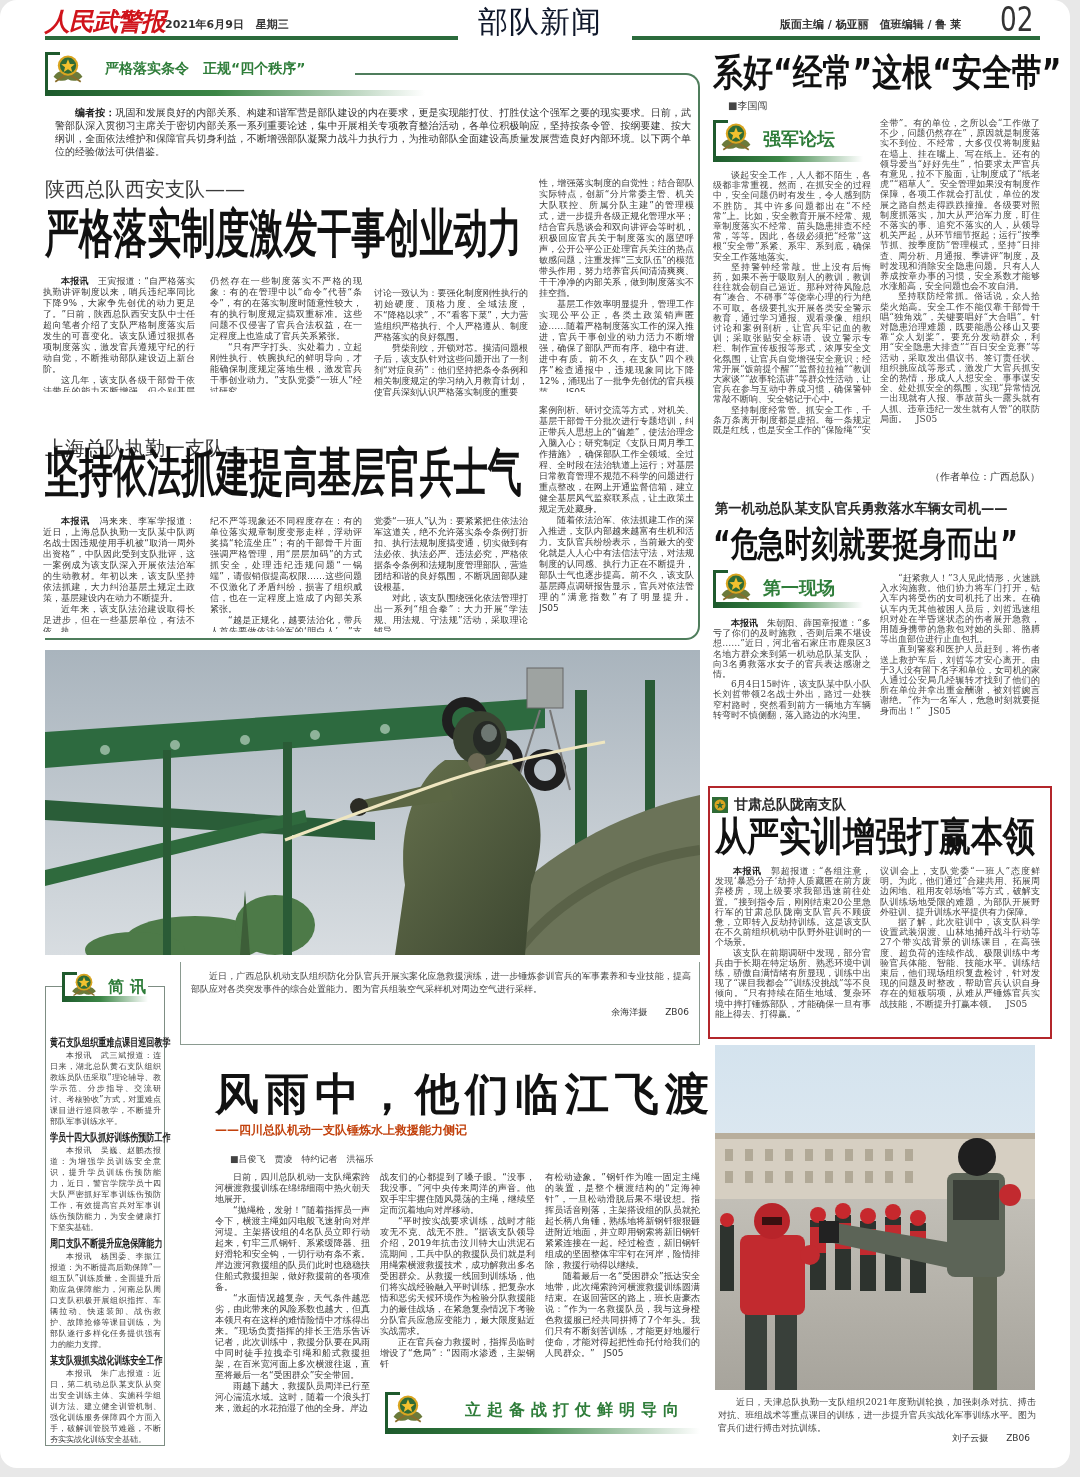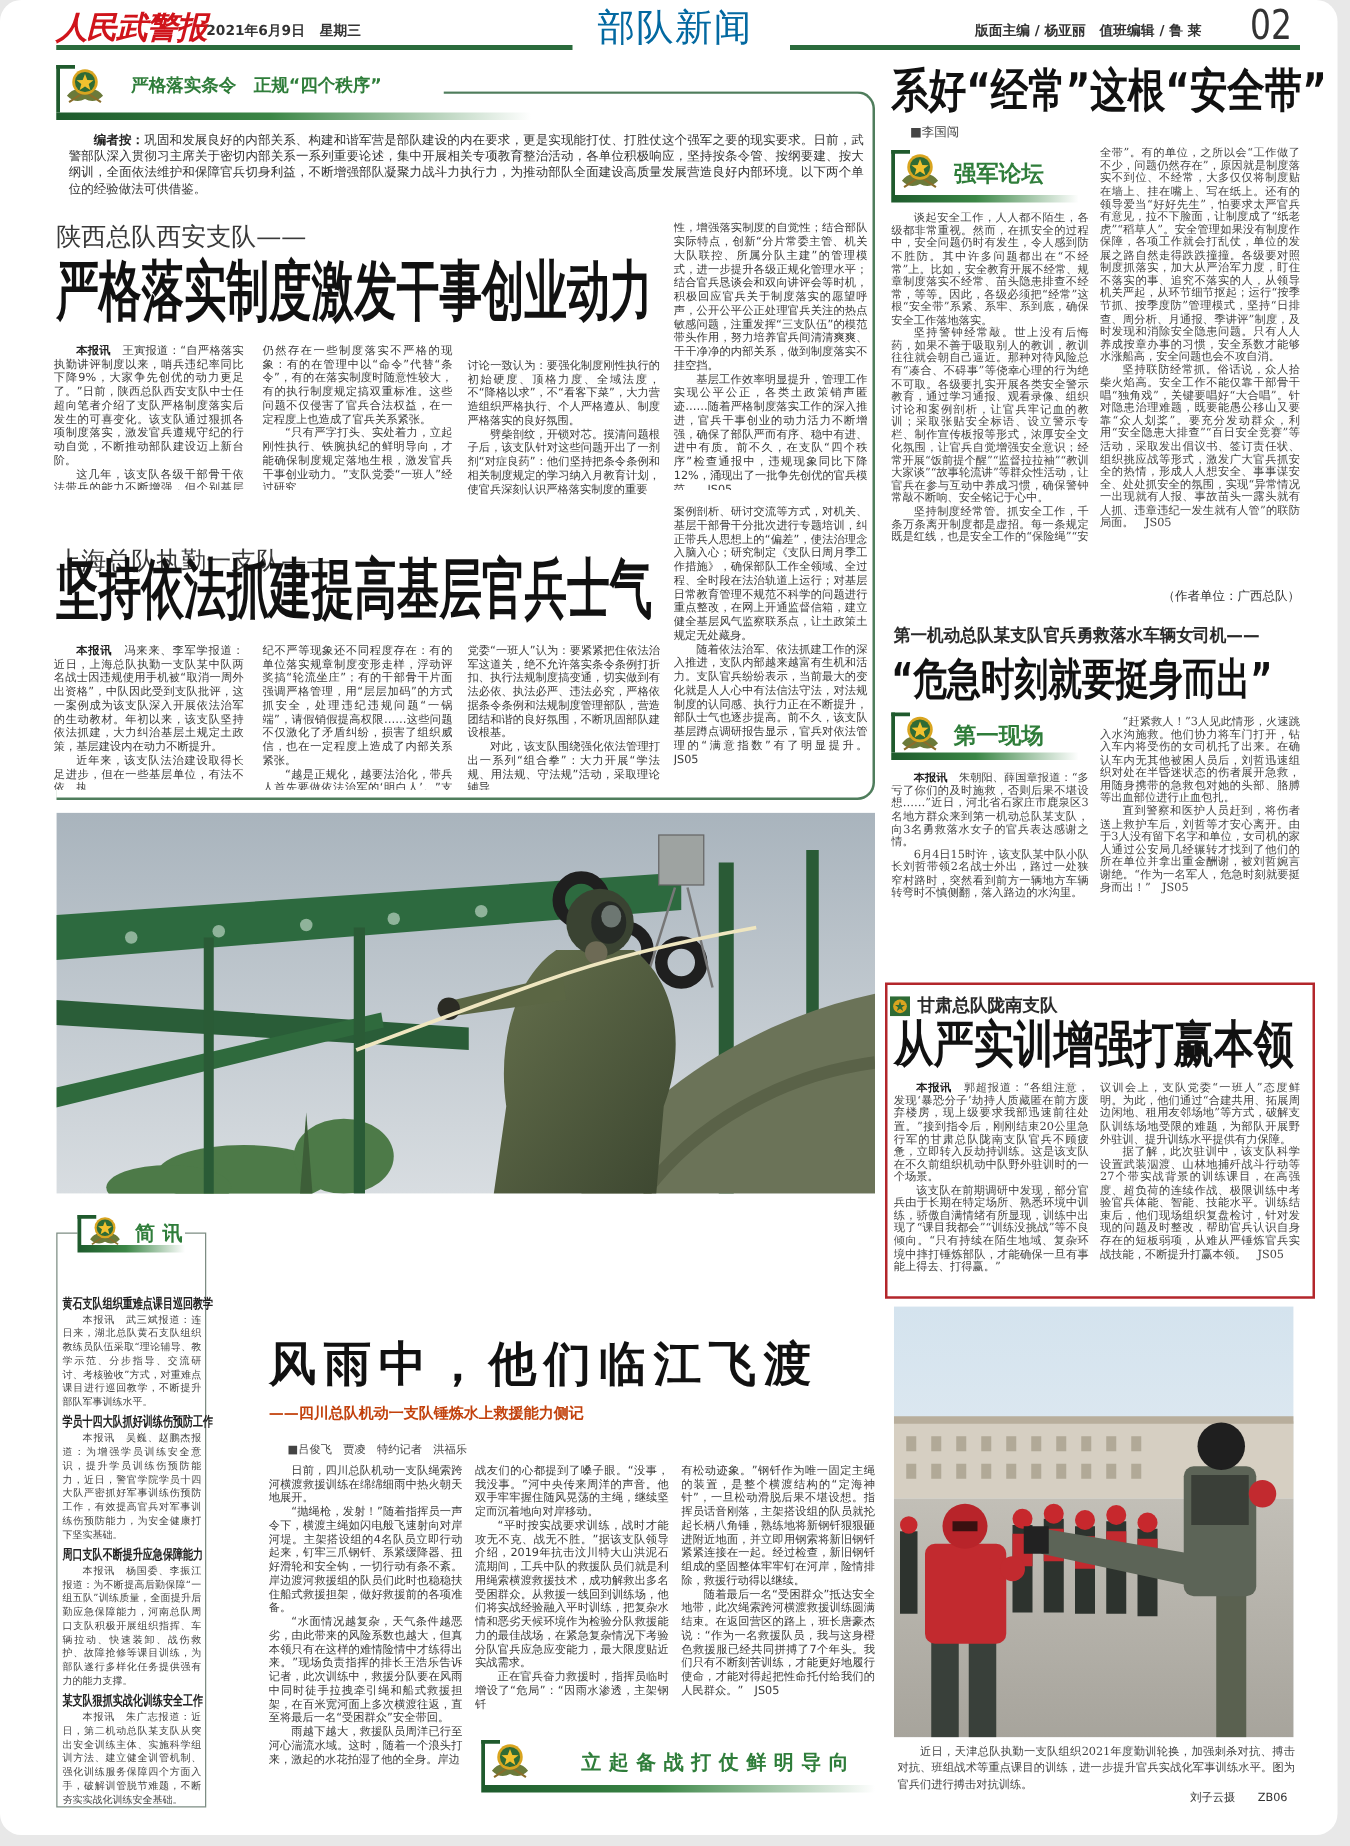--- a/index.html
+++ b/index.html
@@ -3,21 +3,21 @@
 <meta charset="utf-8">
 <style>
   html,body{margin:0;padding:0;background:#e8e8e8;}
   body{width:1080px;height:1477px;overflow:hidden;position:relative;font-family:"DejaVu Sans",sans-serif;}
   #page{position:absolute;left:0;top:0;width:1070px;height:1468px;background:#fff;border-radius:17px;}
   .abs{position:absolute;}
   
   .mast-name{left:45px;top:5px;font-family:"DejaVu Serif",serif;font-style:italic;font-weight:bold;font-size:25px;color:#d0141b;letter-spacing:-1px;}
   .mast-date{left:165px;top:17px;font-size:11px;color:#333;font-weight:bold;}
   .mast-date span{margin-right:8px;}
-  .mast-section{left:478px;top:2px;font-family:"DejaVu Serif",serif;font-size:30px;color:#0369a1;letter-spacing:1px;}
+  .mast-section{left:478px;top:2px;font-family:"DejaVu Serif",serif;font-size:30px;color:#0f172a;letter-spacing:1px;}
   .mast-editors{left:780px;top:17px;font-size:11px;color:#333;font-weight:bold;}
   .mast-page{left:1000px;top:0px;font-size:33px;color:#333;transform:scaleX(.8);transform-origin:left top;}
   .rule{height:4px;background:#2b6b3c;top:36px;}
   
   .frame{left:45px;top:73px;width:653px;height:563px;border-top:2px solid #4f7d5c;border-right:2px solid #4f7d5c;border-bottom:2px solid #4f7d5c;border-top-right-radius:14px;border-bottom-right-radius:14px;}
   .frame-mask{left:40px;top:66px;width:315px;height:14px;background:#fff;}
   
   .tag-banner{position:absolute;}
   .tag-banner .bracket{position:absolute;left:0;top:2px;width:12px;bottom:6px;border-left:3px solid #1f5a2d;border-top:3px solid #1f5a2d;}
   .tag-banner .bar{position:absolute;left:0;bottom:0;height:6px;right:0;background:linear-gradient(90deg,#1d5a2c 0%,#3b8646 45%,rgba(150,190,150,0) 100%);}
@@ -188,20 +188,26 @@
       <path d="M405,130 L318,150 L316,163 L408,150 Z" fill="#5b6644"></path>
       <circle cx="314" cy="157" r="9" fill="#2b2b24"></circle>
       <circle cx="435" cy="88" r="27" fill="#3a4332"></circle>
       <ellipse cx="442" cy="88" rx="14" ry="17" fill="#262a26"></ellipse>
       <ellipse cx="444" cy="83" rx="8" ry="9" fill="#6d7772"></ellipse>
       <circle cx="432" cy="112" r="9" fill="#6d6a55"></circle>
       <path d="M240,190 Q320,160 390,135 T560,92" stroke="#efe6c0" stroke-width="3" fill="none"></path>
     </svg>
   </div>
 
+  <div class="abs caption-box">
+    <div class="abs caption-text" style="left:10px;top:8px;width:500px;">近日，广西总队机动支队组织防化分队官兵开展实案化应急救援演练，进一步锤炼参训官兵的军事素养和专业技能，提高部队应对各类突发事件的综合处置能力。图为官兵组装空气采样机对周边空气进行采样。</div>
+    <div class="abs credit" style="left:300px;top:44px;width:208px;">
+      <span>余海洋摄</span><span>ZB06</span>
+    </div>
+  </div>
 
   <div class="abs briefs">
     <div class="briefs-list">
       <div>
         <div class="brief-title">黄石支队组织重难点课目巡回教学</div>
         <p class="brief-body">本报讯　武三斌报道：连日来，湖北总队黄石支队组织教练员队伍采取“理论辅导、教学示范、分步指导、交流研讨、考核验收”方式，对重难点课目进行巡回教学，不断提升部队军事训练水平。</p>
       </div>
       <div>
         <div class="brief-title">学员十四大队抓好训练伤预防工作</div>
         <p class="brief-body">本报讯　吴巍、赵鹏杰报道：为增强学员训练安全意识，提升学员训练伤预防能力，近日，警官学院学员十四大队严密抓好军事训练伤预防工作，有效提高官兵对军事训练伤预防能力，为安全健康打下坚实基础。</p>
@@ -218,21 +224,21 @@
   </div>
   <div class="tag-banner briefs-head">
     <div class="bracket"></div>
     <div class="bar"></div>
     <svg style="width:28px;height:28px;left:8px;top:1px;">
         <use href="#emblem"></use>
       </svg>
     <div class="label">简讯</div>
   </div>
 
-  <div class="abs hl" style="left:215px;top:1072px;font-size:38px;letter-spacing:6px;">风雨中，他们临江飞渡</div>
+  <div class="abs hl" style="left:215px;top:1072px;font-size:44px;letter-spacing:6px;">风雨中，他们临江飞渡</div>
   <div class="abs subtitle">——四川总队机动一支队锤炼水上救援能力侧记</div>
   <div class="abs byline" style="left:215px;top:1153px;font-size:9px;">■吕俊飞　贾凌　特约记者　洪福乐</div>
   <div class="col" style="left:215px;top:1172px;width:155px;height:292px;">
       <p>日前，四川总队机动一支队绳索跨河横渡救援训练在绵绵细雨中热火朝天地展开。</p>
       <p>“抛绳枪，发射！”随着指挥员一声令下，横渡主绳如闪电般飞速射向对岸河堤。主架搭设组的4名队员立即行动起来，钉牢三爪钢钎、系紧缓降器、扭好滑轮和安全钩，一切行动有条不紊。岸边渡河救援组的队员们此时也稳稳扶住船式救援担架，做好救援前的各项准备。</p>
       <p>“水面情况越复杂，天气条件越恶劣，由此带来的风险系数也越大，但真本领只有在这样的难情险情中才练得出来。”现场负责指挥的排长王浩乐告诉记者，此次训练中，救援分队要在风雨中同时徒手拉拽牵引绳和船式救援担架，在百米宽河面上多次横渡往返，直至将最后一名“受困群众”安全带回。</p>
       <p>雨越下越大，救援队员周洋已行至河心湍流水域。这时，随着一个浪头打来，激起的水花拍湿了他的全身。岸边</p>
     </div>
   <div class="col" style="left:380px;top:1172px;width:155px;height:215px;">
       <p class="cont">战友们的心都提到了嗓子眼。“没事，我没事。”河中央传来周洋的声音。他双手牢牢握住随风晃荡的主绳，继续坚定而沉着地向对岸移动。</p>

